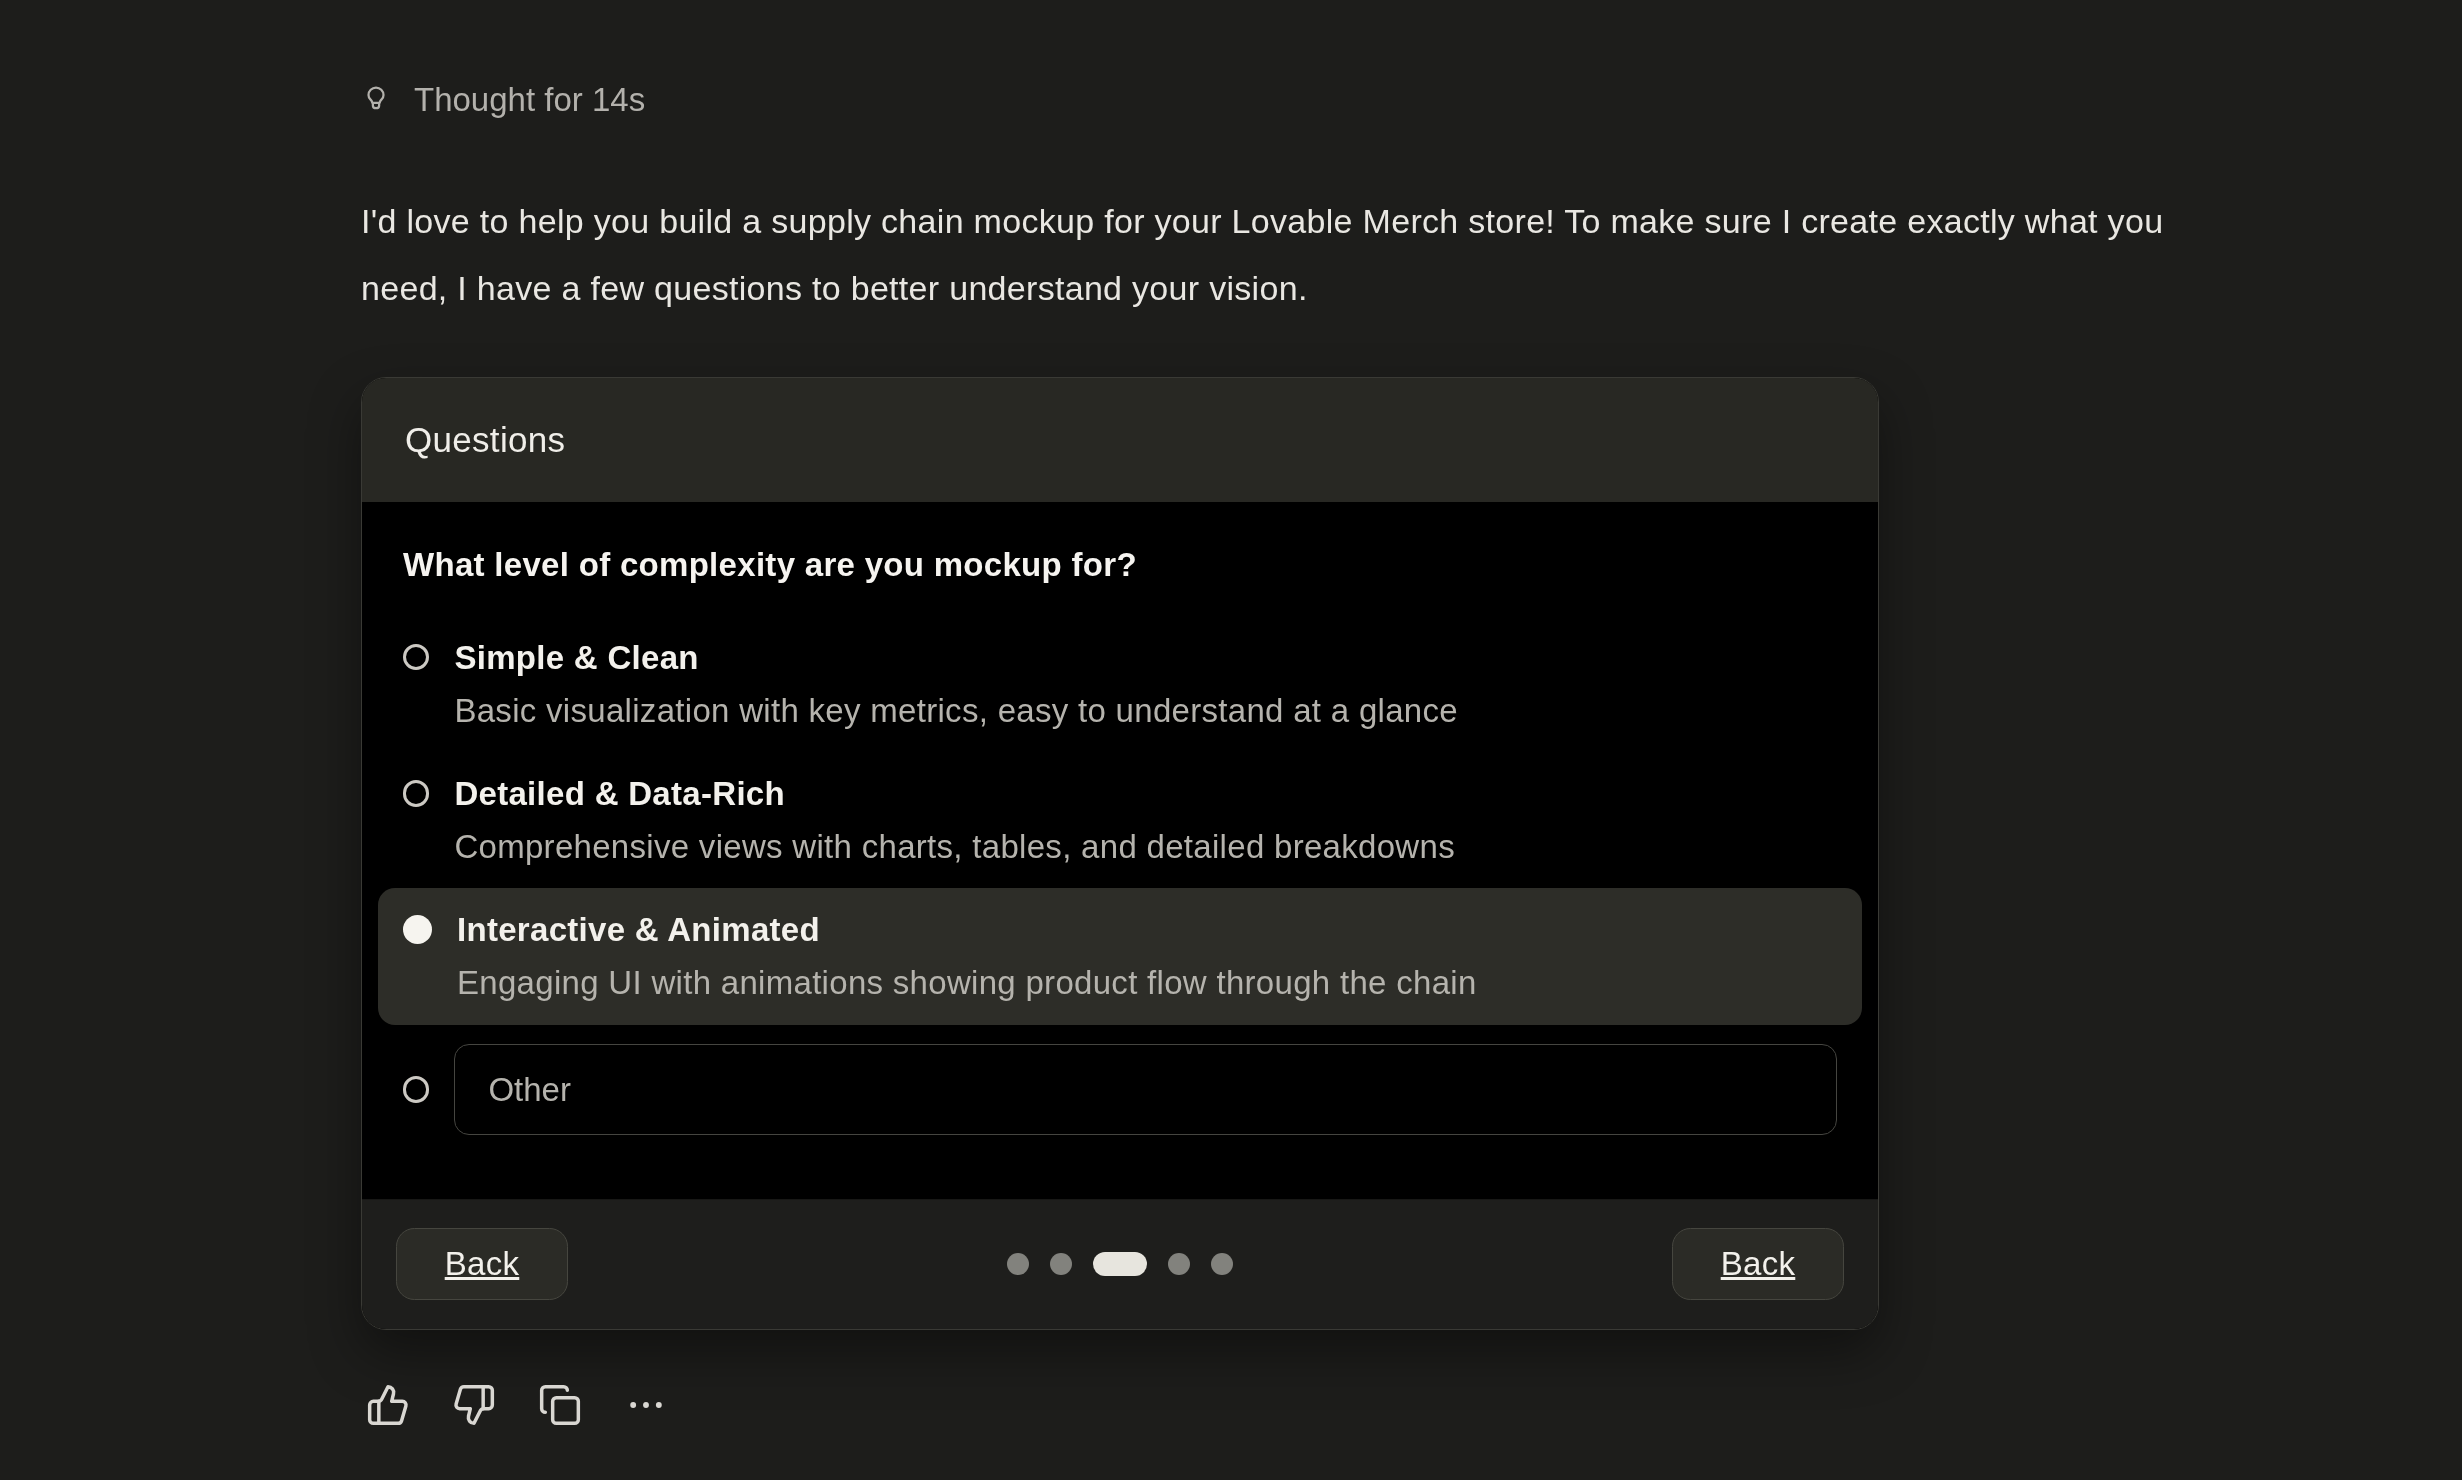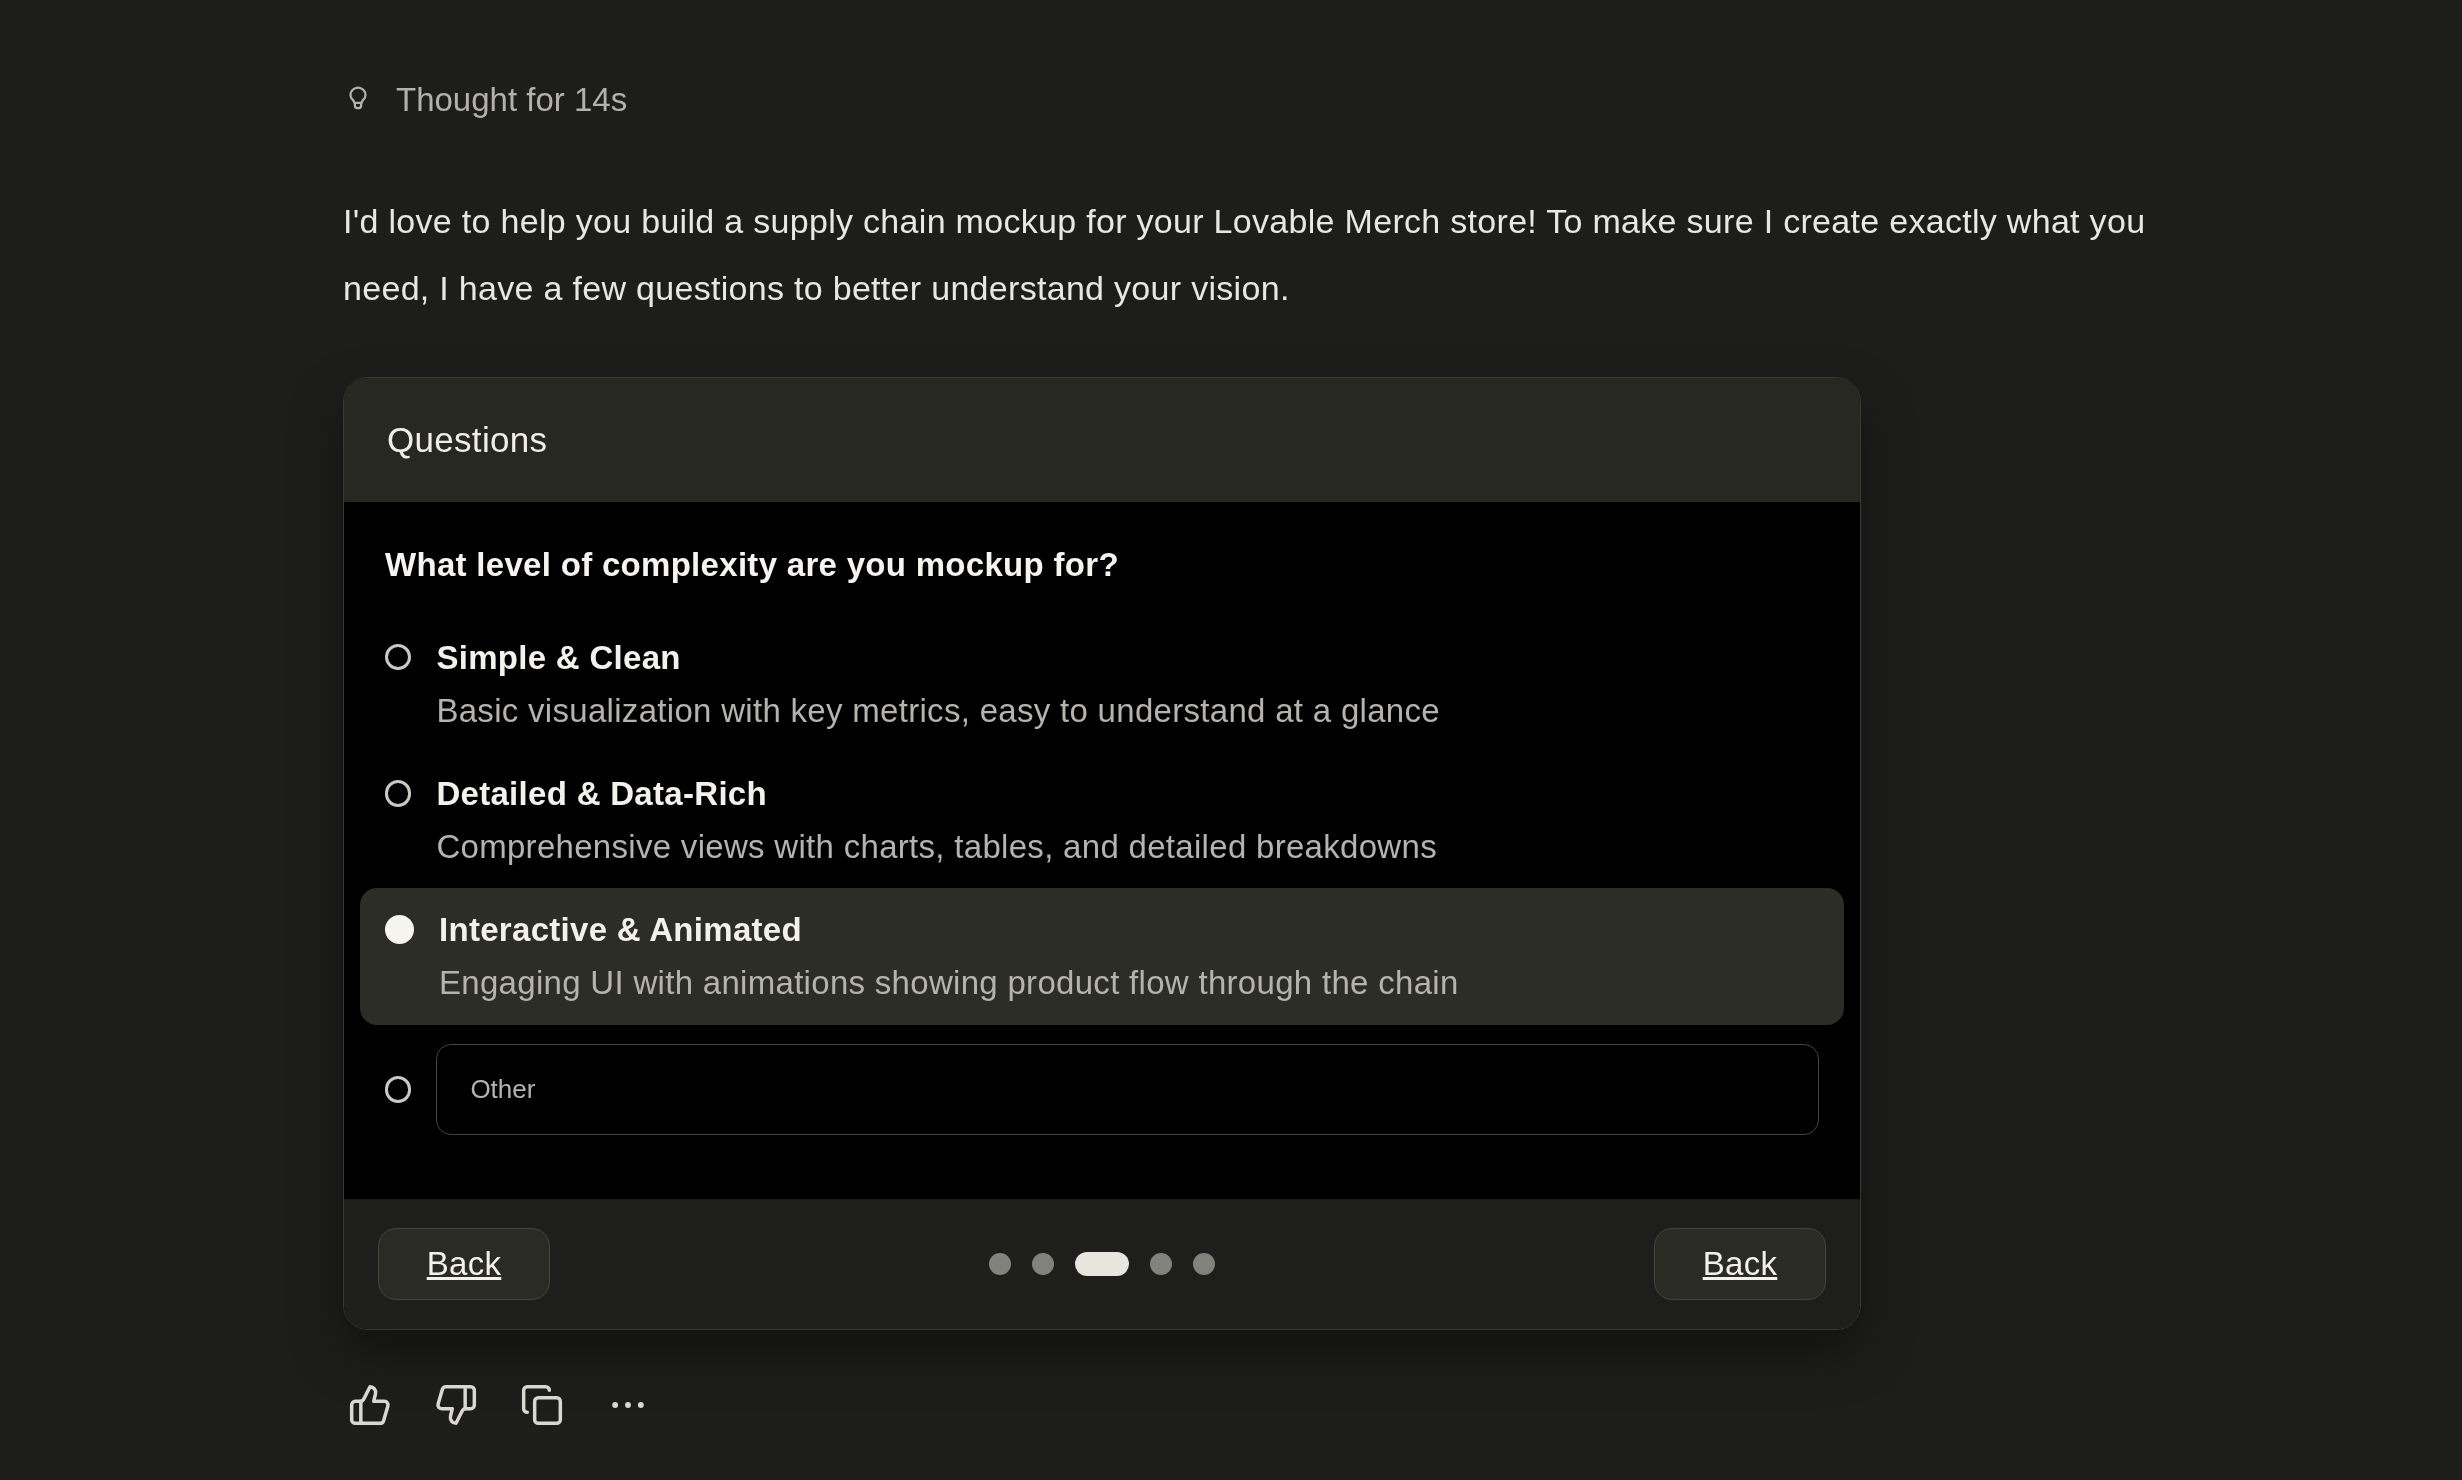--- a/index.html
+++ b/index.html
@@ -4,21 +4,21 @@
 <style>
   * { margin: 0; padding: 0; box-sizing: border-box; }
   html, body {
     width: 2462px; height: 1480px;
     background: #1d1d1b;
     overflow: hidden;
     font-family: "Liberation Sans", "DejaVu Sans", sans-serif;
   }
   .content {
     position: absolute;
-    left: 343px; top: 0;
+    left: 361px; top: 0;
     width: 1897px;
   }
 
   
   .thought-row {
     margin-top: 79px;
     display: flex;
     align-items: center;
     gap: 23px;
     color: #b3b1ac;
@@ -118,21 +118,21 @@
   }
   .option.other-row .radio { margin-top: 0; }
   .other-input {
     flex: 1;
     height: 91px;
     background: transparent;
     border: 1.7px solid #454540;
     border-radius: 15px;
     padding: 0 33px;
     font-family: "Liberation Sans", "DejaVu Sans", sans-serif;
-    font-size: 26px;
+    font-size: 33px;
     color: #e9e7e2;
     outline: none;
   }
   .other-input::placeholder { color: #b5b3ad; opacity: 1; }
 
   .card-footer {
     border-top: 1.7px solid #181816;
     height: 130px;
     display: flex;
     align-items: center;

